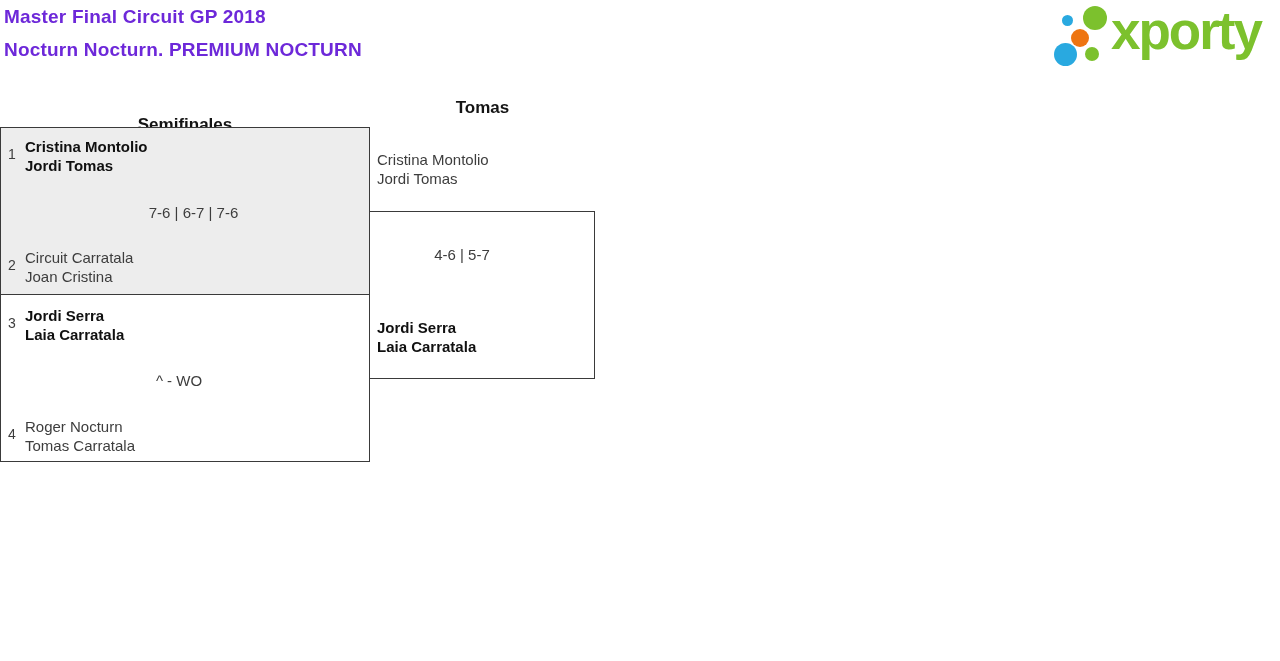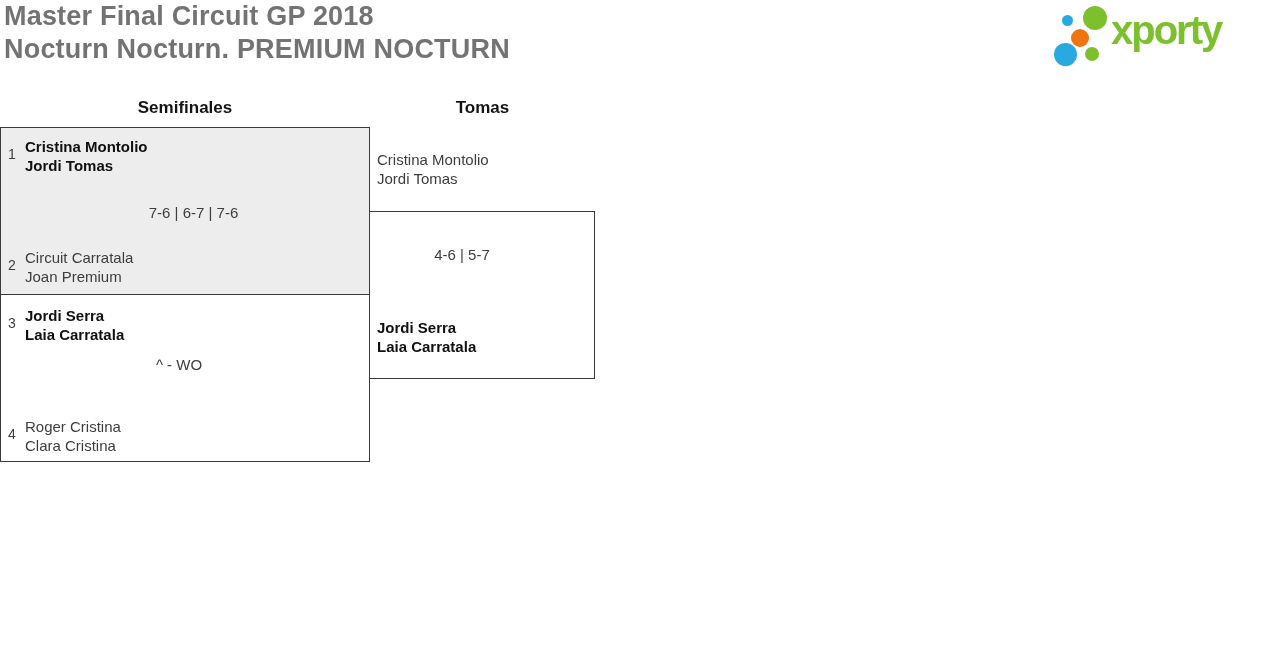--- a/index.html
+++ b/index.html
@@ -9,59 +9,59 @@
     width: 1280px;
     height: 661px;
     background: #ffffff;
     font-family: "Liberation Sans", sans-serif;
     overflow: hidden;
   }
   .title {
     position: absolute;
     left: 4px;
     top: 0px;
-    font-size: 27px;
+    font-size: 19px;
     line-height: 33px;
     font-weight: 700;
-    color: #737373;
+    color: #6d28d9;
     letter-spacing: 0.2px;
   }
   .logo {
     position: absolute;
     left: 1045px;
     top: 0px;
     width: 235px;
     height: 75px;
     cursor: pointer;
   }
   .logo .dot { position: absolute; border-radius: 50%; }
   .dot-blue-sm  { left: 17px; top: 15px; width: 11px; height: 11px; background: #29a9e0; }
   .dot-green-lg { left: 38px; top: 6px;  width: 24px; height: 24px; background: #7cc12d; }
   .dot-orange   { left: 26px; top: 29px; width: 18px; height: 18px; background: #ee7511; }
   .dot-blue-lg  { left: 9px;  top: 43px; width: 23px; height: 23px; background: #29a9e0; }
   .dot-green-sm { left: 40px; top: 47px; width: 14px; height: 14px; background: #7cc12d; }
   .logo-text {
     position: absolute;
     left: 66px;
     top: 4px;
-    font-size: 40px;
+    font-size: 53px;
     line-height: 53px;
     font-weight: 700;
     letter-spacing: -2px;
     color: #7cc12d;
   }
   .round-header {
     position: absolute;
     top: 98px;
     text-align: center;
     font-size: 17px;
     font-weight: 700;
     color: #141414;
   }
-  .round-header.semis { left: 0; width: 370px; }
+  .round-header.semis { left: 0; width: 370px; margin-top: 17px; }
   .round-header.final { left: 370px; width: 225px; }
   .match-box {
     position: absolute;
     border: 1px solid #3a3a3a;
     background: #ffffff;
   }
   .box-sf1 { left: 0; top: 127px; width: 370px; height: 168px; background: #ededed; }
   .box-sf2 { left: 0; top: 294px; width: 370px; height: 168px; }
   .box-final { left: 369px; top: 211px; width: 226px; height: 168px; }
   .seed {
@@ -83,21 +83,21 @@
   .team.loser  { font-weight: 400; color: #3d3d3d; }
   .team .player { display: block; }
   .score {
     position: absolute;
     text-align: center;
     font-size: 15px;
     line-height: 19px;
     color: #3d3d3d;
   }
   .score-sf1 { left: 0; width: 387px; top: 203px; }
-  .score-sf2 { left: 0; width: 334px; top: 355px; padding-left: 24px; }
+  .score-sf2 { left: 0; width: 334px; top: 371px; padding-left: 24px; }
   .score-final { left: 370px; width: 184px; top: 245px; }
   .pos-sf1-top { left: 25px; top: 137px; }
   .pos-sf1-bottom { left: 25px; top: 248px; }
   .pos-sf2-top { left: 25px; top: 306px; }
   .pos-sf2-bottom { left: 25px; top: 417px; }
   .pos-final-top { left: 377px; top: 150px; }
   .pos-final-bottom { left: 377px; top: 318px; }
   .seed-1 { top: 147px; }
   .seed-2 { top: 258px; }
   .seed-3 { top: 316px; }
@@ -131,33 +131,33 @@
 
   <div class="seed seed-1">1</div>
   <div class="team winner pos-sf1-top">
     <span class="player">Cristina Montolio</span>
     <span class="player">Jordi Tomas</span>
   </div>
   <div class="score score-sf1">7-6 | 6-7 | 7-6</div>
   <div class="seed seed-2">2</div>
   <div class="team loser pos-sf1-bottom">
     <span class="player">Circuit Carratala</span>
-    <span class="player">Joan Premium</span>
+    <span class="player">Joan Cristina</span>
   </div>
 
   <div class="seed seed-3">3</div>
   <div class="team winner pos-sf2-top">
     <span class="player">Jordi Serra</span>
     <span class="player">Laia Carratala</span>
   </div>
   <div class="score score-sf2">^ - WO</div>
   <div class="seed seed-4">4</div>
   <div class="team loser pos-sf2-bottom">
-    <span class="player">Roger Cristina</span>
-    <span class="player">Clara Cristina</span>
+    <span class="player">Roger Nocturn</span>
+    <span class="player">Tomas Carratala</span>
   </div>
 
   <div class="team loser pos-final-top">
     <span class="player">Cristina Montolio</span>
     <span class="player">Jordi Tomas</span>
   </div>
   <div class="score score-final">4-6 | 5-7</div>
   <div class="team winner pos-final-bottom">
     <span class="player">Jordi Serra</span>
     <span class="player">Laia Carratala</span>

